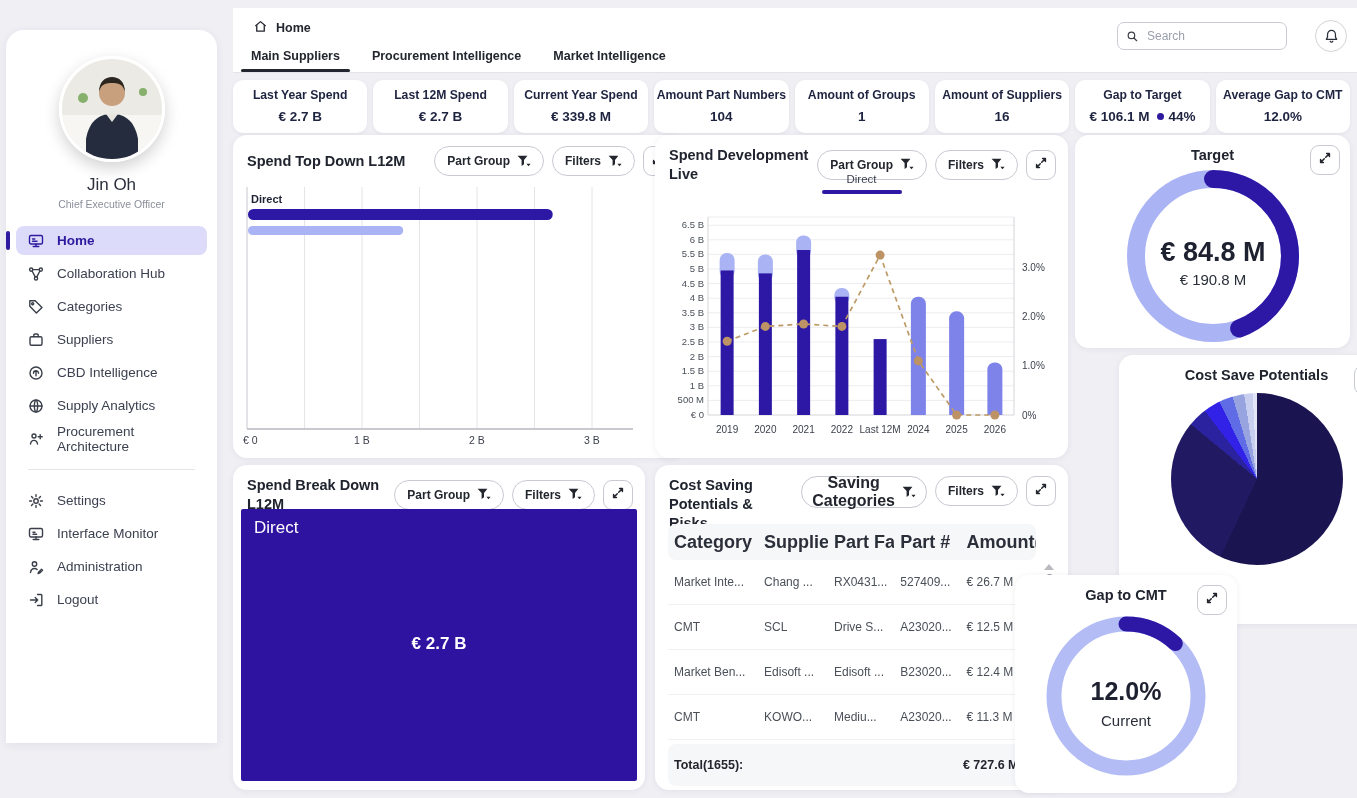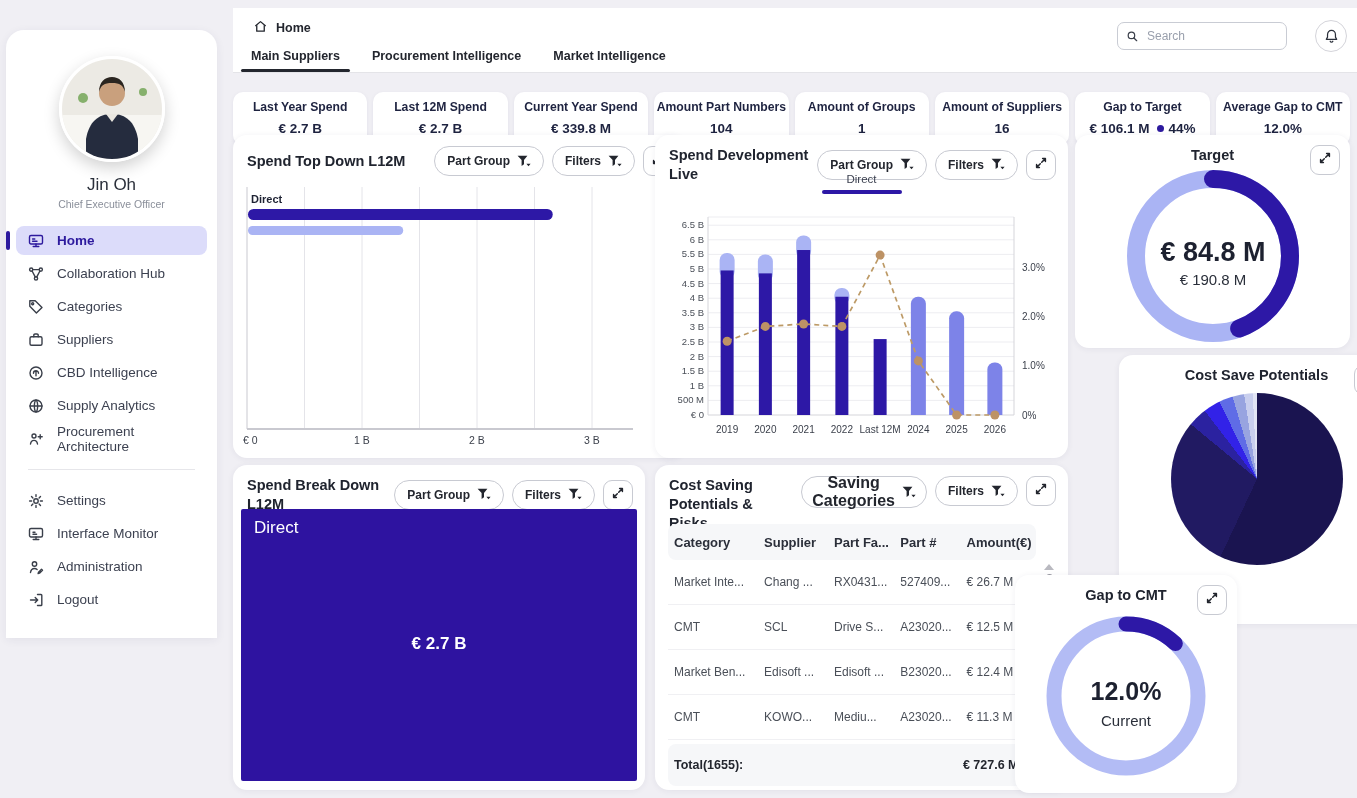--- a/index.html
+++ b/index.html
@@ -1,18 +1,18 @@
 <!DOCTYPE html>
 <html><head>
 <meta charset="utf-8">
 <style>
   html,body{margin:0;padding:0;}
   body{width:1357px;height:798px;background:#f0eff4;font-family:"Liberation Sans",sans-serif;position:relative;overflow:hidden;color:#23262e;}
   
-  .sidebar{position:absolute;left:6px;top:30px;width:211px;height:608px;background:#fff;border-radius:18px 18px 0 0;box-shadow:0 2px 10px rgba(40,40,80,.07);}
+  .sidebar{position:absolute;left:6px;top:30px;width:211px;height:713px;background:#fff;border-radius:18px 18px 0 0;box-shadow:0 2px 10px rgba(40,40,80,.07);}
   .avatar{width:100px;height:100px;border-radius:50%;margin:26px auto 0;overflow:hidden;box-shadow:0 6px 16px rgba(0,0,0,.18);border:3px solid #fff;}
   .avatar svg{display:block;}
   .user-name{margin-top:13px;text-align:center;font-size:17px;color:#2a2f3a;}
   .user-role{margin-top:3px;text-align:center;font-size:10.5px;color:#8a8f9a;}
   .nav{margin-top:16px;}
   .nav-item{display:flex;align-items:center;gap:13px;height:29px;margin:4px 10px;padding:0 12px;border-radius:8px;font-size:13.5px;color:#3c4150;cursor:pointer;position:relative;}
   .nav-item .nav-icon{width:16px;height:16px;display:flex;align-items:center;justify-content:center;color:#3a3f4a;}
   .nav-item.active{background:#dcdcfa;color:#2d1a9e;font-weight:bold;}
   .nav-item.active .nav-icon{color:#2d1a9e;}
   .nav-item.active::before{content:"";position:absolute;left:-10px;top:5px;width:4px;height:19px;background:#2d1a9e;border-radius:2px;}
@@ -25,21 +25,21 @@
   .tabs{position:absolute;left:16px;bottom:0;display:flex;gap:28px;}
   .tab{padding:6px 2px 9px;font-size:12.5px;font-weight:bold;color:#23262e;cursor:pointer;position:relative;}
   .tab.active::after{content:"";position:absolute;left:-8px;right:-8px;bottom:0;height:3px;background:#23262e;border-radius:2px;}
   .searchbox{position:absolute;right:70px;top:14px;width:152px;height:26px;border:1px solid #c9ccd4;border-radius:7px;display:flex;align-items:center;padding:0 8px;gap:6px;background:#fff;}
   .searchbox svg{width:13px;height:13px;flex:none;}
   .searchbox input{border:0;outline:0;width:100%;font-size:12px;color:#3a3f4a;font-family:"Liberation Sans",sans-serif;background:transparent;}
   .searchbox input::placeholder{color:#9aa0ad;}
   .bellbtn{position:absolute;right:10px;top:12px;width:30px;height:30px;border:1px solid #d4d4da;border-radius:50%;display:flex;align-items:center;justify-content:center;background:#fff;cursor:pointer;}
   .bellbtn svg{width:17px;height:17px;}
   
-  .kpis{position:absolute;left:233px;right:7px;top:80px;display:flex;gap:6px;margin-top:12px;}
+  .kpis{position:absolute;left:233px;right:7px;top:80px;display:flex;gap:6px;}
   .kpi{flex:1;background:#fff;border-radius:10px;box-shadow:0 1px 4px rgba(40,40,80,.06);text-align:center;padding:8px 2px 9px;}
   .kpi-label{font-size:12.2px;font-weight:bold;color:#1e2340;}
   .kpi-value{margin-top:7px;font-size:13.5px;font-weight:bold;color:#1e2340;display:flex;align-items:center;justify-content:center;gap:4px;}
   .kpi-dot{width:7px;height:7px;border-radius:50%;background:#2d1a9e;display:inline-block;margin-left:4px;}
   
   .panel{position:absolute;background:#fff;border-radius:14px;box-shadow:0 1px 6px rgba(40,40,80,.07);}
   .panel-head{display:flex;align-items:center;gap:8px;padding:11px 12px 0 14px;}
   .panel-title{flex:1;font-size:14.5px;font-weight:bold;color:#20242f;line-height:1.3;}
   .pill{display:flex;align-items:center;gap:7px;border:1px solid #c8cad2;border-radius:16px;padding:0 12px;height:28px;font-size:12px;font-weight:bold;color:#23262e;background:#fff;cursor:pointer;flex:none;}
   .pill .funnel{display:flex;}
@@ -47,21 +47,21 @@
   .pill-2line .two{display:flex;flex-direction:column;align-items:center;font-size:16px;line-height:1.15;}
   .iconbtn{width:28px;height:28px;border:1px solid #c8cad2;border-radius:9px;display:flex;align-items:center;justify-content:center;background:#fff;cursor:pointer;flex:none;}
   .rpanel-title{text-align:center;font-size:14.5px;font-weight:bold;color:#20242f;padding-top:12px;}
   .corner-expand{position:absolute;right:10px;top:10px;}
   
   .treemap{position:absolute;left:8px;right:8px;top:44px;bottom:9px;border-radius:2px;color:#fff;}
   .treemap-label{position:absolute;left:13px;top:9px;font-size:17px;}
   .treemap-value{position:absolute;left:0;right:0;top:46%;text-align:center;font-size:17px;font-weight:bold;}
   
   .tbl{position:absolute;left:13px;right:10px;top:59px;bottom:10px;font-size:12px;}
-  .tbl-head{display:flex;align-items:center;height:36px;background:#f6f7f9;border-radius:8px;font-weight:bold;font-size:13px;color:#2b2f3a;margin-right:22px;}
+  .tbl-head{display:flex;align-items:center;height:36px;background:#f6f7f9;border-radius:8px;font-weight:bold;font-size:18px;color:#2b2f3a;margin-right:22px;}
   .tbl-rows{margin-right:22px;}
   .tbl-row{display:flex;align-items:center;height:44px;border-bottom:1px solid #f0f0f3;color:#4a4f58;}
   .tcell{padding-left:6px;white-space:nowrap;overflow:hidden;}
   .tbl-total{display:flex;align-items:center;height:42px;background:#f6f7f9;border-radius:8px;margin-right:22px;margin-top:4px;font-weight:bold;color:#23262e;font-size:12.5px;}
   .scrollbar{position:absolute;right:4px;top:40px;width:10px;display:flex;flex-direction:column;align-items:center;}
   .tri-up{width:0;height:0;border-left:5px solid transparent;border-right:5px solid transparent;border-bottom:6px solid #b9b9c0;}
   .tri-down{width:0;height:0;border-left:5px solid transparent;border-right:5px solid transparent;border-top:6px solid #b9b9c0;}
   .thumb{width:7px;height:30px;border-radius:4px;background:#9a9aa2;margin-top:4px;}
   .track{width:7px;height:112px;}
   .total-arrows{position:absolute;right:4px;bottom:14px;display:flex;flex-direction:column;gap:8px;align-items:center;}

